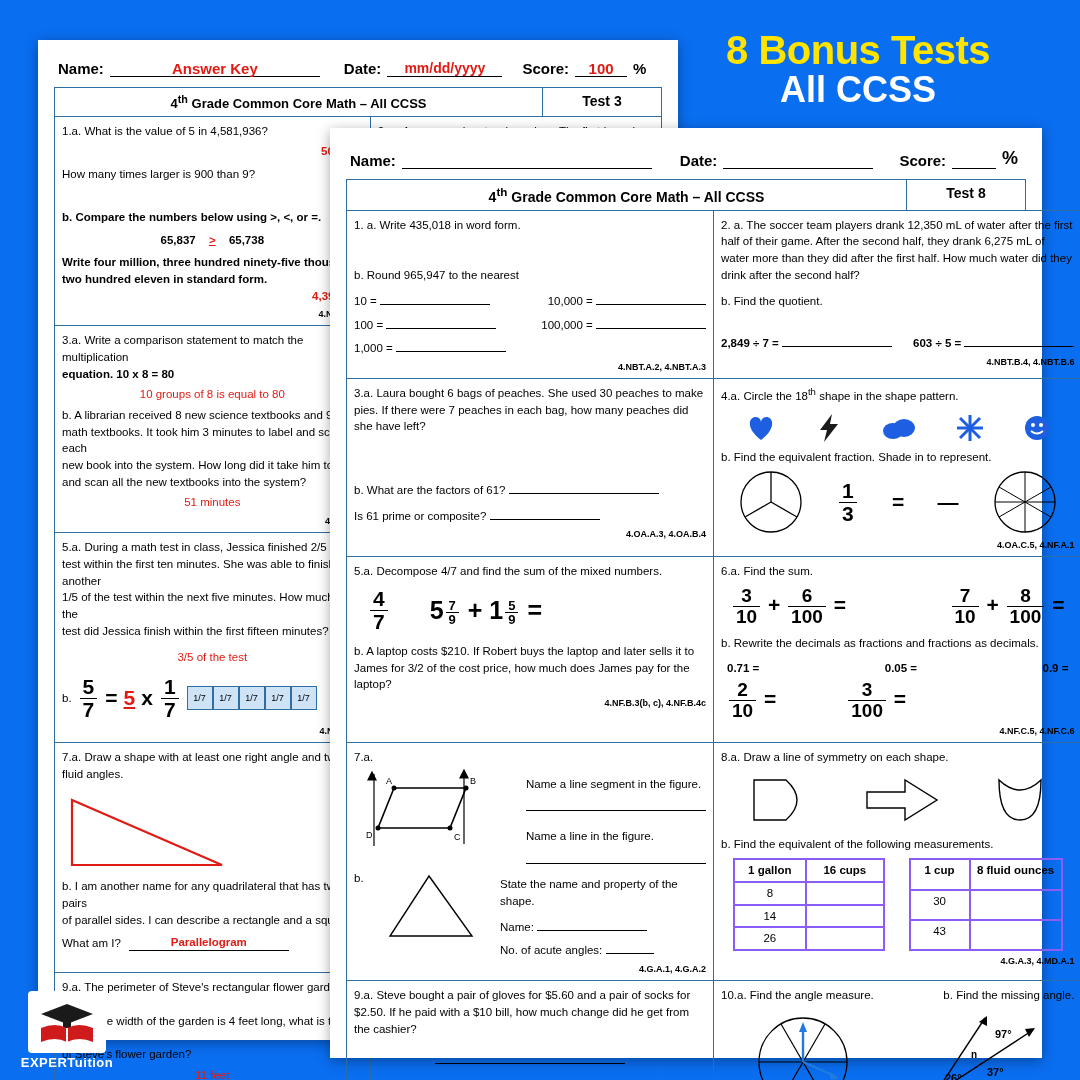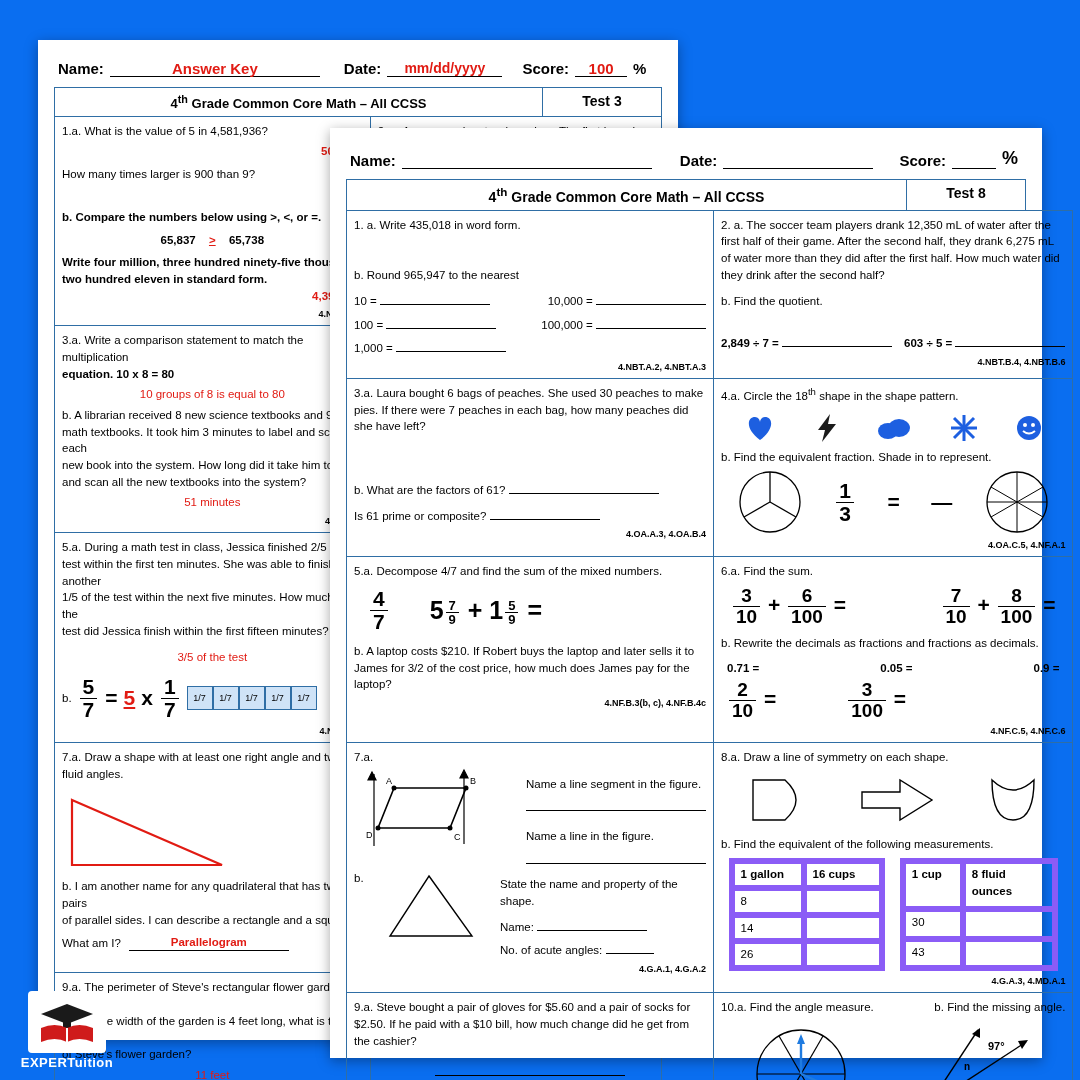--- a/index.html
+++ b/index.html
@@ -89,31 +89,35 @@
   .strip { display:inline-flex; vertical-align:middle; }
   .strip div { width:26px; height:24px; border:1px solid #2f6ea5; background:#cfe3f7; font-size:9px;
                display:flex;align-items:center;justify-content:center;}
 
   
   svg { display:block; }
   .center { text-align:center; }
 
   
   table.mini { border-collapse:collapse; font-size:10px; }
-  table.mini td { border:6px solid #8b5cf6; padding:2px 6px; height:15px; }
+  table.mini td { border:2px solid #8b5cf6; padding:2px 6px; height:15px; text-align:center;}
   .mini-head td { font-weight:bold; }
 
-  .row-flex { display:flex; justify-content:space-between; gap:12px; }
+  .row-flex { display:flex; justify-content:space-between; gap:21px; }
   .nowrap { white-space:nowrap; }
 </style>
 </head>
 <body>
 
 <div class="stage">
 
+  <div class="promo">
+    <div class="l1">8 Bonus Tests</div>
+    <div class="l2">All CCSS</div>
+  </div>
 
   <div class="sheet sheet-back">
 
     <div class="topline">
       <span class="lbl">Name:</span>
       <span class="blank" style="width:210px;text-align:center;">
         <span class="filled">Answer Key</span>
       </span>
       <span class="lbl" style="margin-left:18px;">Date:</span>
       <span class="blank" style="width:115px;text-align:center;">

